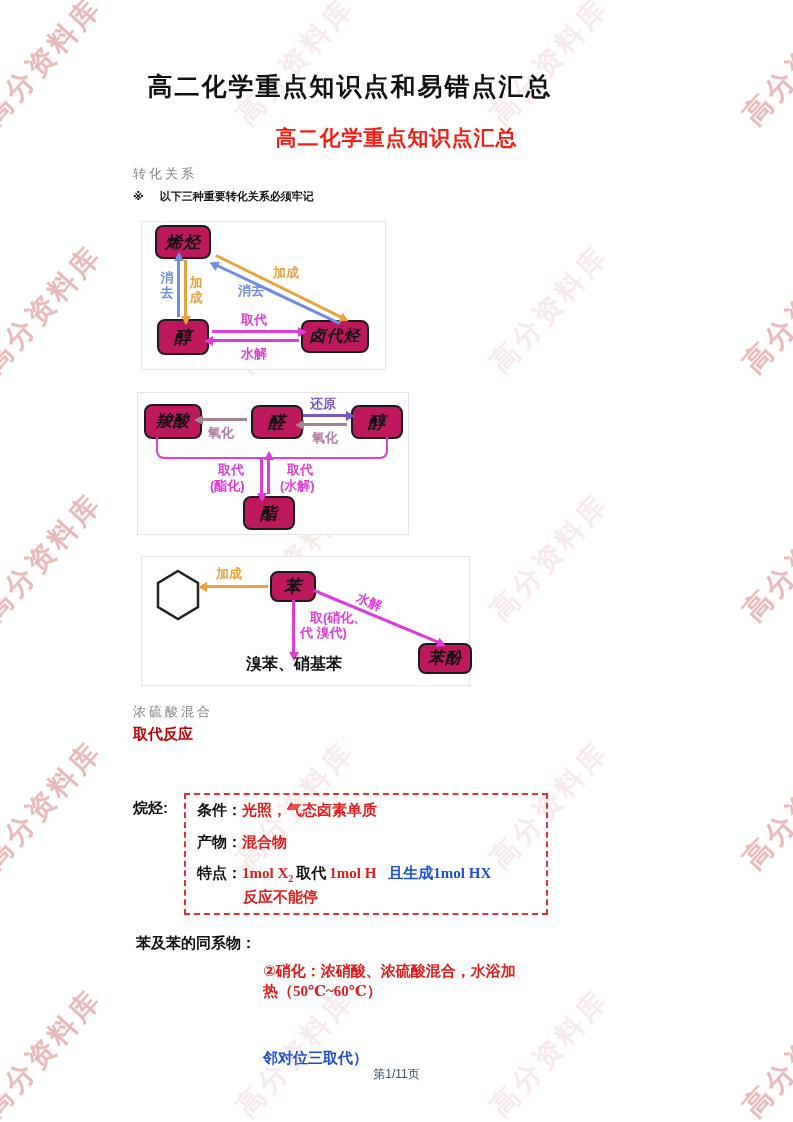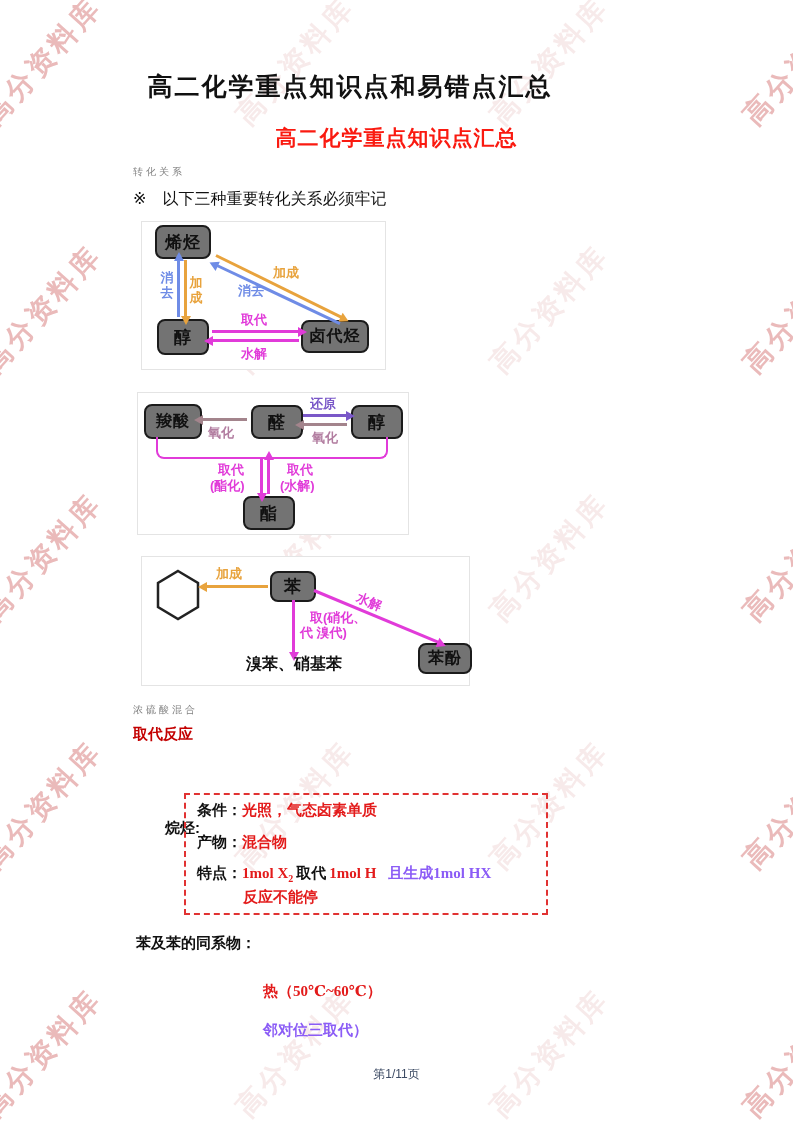--- a/index.html
+++ b/index.html
@@ -5,26 +5,26 @@
   html,body{margin:0;padding:0;background:#fff;}
   #page{position:relative;width:793px;height:1122px;background:#fff;overflow:hidden;
         font-family:"Liberation Sans","DejaVu Sans",sans-serif;color:#111;}
   .abs{position:absolute;}
   .wm{position:absolute;font-size:28px;font-weight:bold;white-space:nowrap;
       transform:rotate(-48deg);transform-origin:0 0;pointer-events:none;letter-spacing:4px;}
   .wm.strong{color:rgba(214,118,118,0.50);}
   .wm.faint{color:rgba(216,148,148,0.20);}
   .title{left:0;top:70px;width:700px;text-align:center;font-size:25px;font-weight:bold;letter-spacing:2px;}
   .subtitle{left:0;top:124px;width:793px;text-align:center;font-size:21px;font-weight:bold;color:#fa1a10;letter-spacing:1px;}
-  .graylbl{font-size:10px;color:#848484;letter-spacing:3px;}
-  .note{font-size:16px;font-weight:normal;}
+  .graylbl{font-size:13px;color:#848484;letter-spacing:3px;}
+  .note{font-size:11px;font-weight:bold;}
   .dia{position:absolute;border:1px solid #e4e4e4;background:#fff;}
   .node{position:absolute;display:flex;align-items:center;justify-content:center;
-        border:2.5px solid #1b1b1b;border-radius:8px;background:#737373;
-        font-weight:bold;font-size:16px;letter-spacing:1px;}
+        border:2.5px solid #1b1b1b;border-radius:8px;background:#be185d;
+        font-weight:bold;font-size:16px;letter-spacing:1px;font-style:italic;}
   .arrow{position:absolute;height:3px;transform-origin:0 50%;}
   .arrow.v{width:3px;height:auto;}
   .ah-r::after{content:"";position:absolute;right:-8px;top:50%;transform:translateY(-50%);
     border-left:9px solid;border-top:5.5px solid transparent;border-bottom:5.5px solid transparent;}
   .ah-l::before{content:"";position:absolute;left:-8px;top:50%;transform:translateY(-50%);
     border-right:9px solid;border-top:5.5px solid transparent;border-bottom:5.5px solid transparent;}
   .ah-u::before{content:"";position:absolute;top:-8px;left:50%;transform:translateX(-50%);
     border-bottom:9px solid;border-left:5.5px solid transparent;border-right:5.5px solid transparent;}
   .ah-d::after{content:"";position:absolute;bottom:-8px;left:50%;transform:translateX(-50%);
     border-top:9px solid;border-left:5.5px solid transparent;border-right:5.5px solid transparent;}
@@ -37,21 +37,21 @@
   .lbl.blue{color:#6f8ce6;}
   .lbl.orange{color:#e8a33d;}
   .lbl.mag{color:#e13bd9;}
   .lbl.purple{color:#7a58c8;}
   .lbl.mauve{color:#b27da0;}
   .stack{line-height:15px;text-align:center;width:14px;}
   .bracket{position:absolute;border-left:2.5px solid #e13bd9;border-right:2.5px solid #e13bd9;
            border-bottom:2.5px solid #e13bd9;border-radius:0 0 8px 8px;}
   .body-b{font-size:15px;font-weight:bold;color:#111;}
   .red-b{color:#e31b1b;font-weight:bold;}
-  .blue-b{color:#8b5cf6;font-weight:bold;}
+  .blue-b{color:#1d4ed8;font-weight:bold;margin-top:28px;}
   .serif{font-family:"Liberation Serif","DejaVu Serif",serif;}
   .dashed{position:absolute;border:2px dashed #e13232;background:transparent;}
   .row{position:absolute;font-size:15px;white-space:nowrap;}
   sub{font-size:10px;}
   .footer{left:0;top:1066px;width:793px;text-align:center;font-size:12px;color:#3c4a63;}
 </style>
 </head>
 <body>
 
 <div id="page">
@@ -153,34 +153,35 @@
     <div class="lbl mag" style="left:158px;top:67px;">代 溴代)</div>
     <div class="abs" style="left:104px;top:97px;font-size:16px;font-weight:bold;white-space:nowrap;">溴苯、硝基苯</div>
 
     <div class="arrow c-mag ah-r" style="left:172px;top:32px;width:135px;transform:rotate(22.6deg);"></div>
     <div class="lbl mag" style="left:214px;top:36px;transform:rotate(22.6deg);">水解</div>
   </div>
 
   <div class="abs graylbl" style="left:133px;top:703px;">浓硫酸混合</div>
   <div class="abs" style="left:133px;top:725px;font-size:15px;font-weight:bold;color:#c30000;">取代反应</div>
 
-  <div class="abs body-b" style="left:133px;top:819px;margin-left:32px;">烷烃:</div>
+  <div class="abs body-b" style="left:133px;top:799px;">烷烃:</div>
   <div class="dashed" style="left:184px;top:793px;width:360px;height:118px;"></div>
   <div class="row" style="left:197px;top:801px;">
     <span class="body-b">条件：</span><span class="red-b">光照，气态卤素单质</span>
   </div>
   <div class="row" style="left:197px;top:833px;">
     <span class="body-b">产物：</span><span class="red-b">混合物</span>
   </div>
   <div class="row" style="left:197px;top:864px;">
     <span class="body-b">特点：</span><span class="red-b serif"><span>1mol X</span><sub>2</sub></span><span class="body-b" style="margin:0 3px;">取代</span><span class="red-b serif">1mol H</span><span style="display:inline-block;width:12px;"></span><span class="blue-b">且生成</span><span class="blue-b serif">1mol HX</span>
   </div>
   <div class="row red-b" style="left:243px;top:888px;">反应不能停</div>
 
   <div class="abs body-b" style="left:136px;top:934px;">苯及苯的同系物：</div>
+  <div class="row red-b" style="left:263px;top:962px;">②硝化：浓硝酸、浓硫酸混合，水浴加</div>
   <div class="row" style="left:263px;top:982px;">
     <span class="red-b">热</span><span class="red-b serif">（50℃~60℃）</span>
   </div>
   <div class="row blue-b" style="left:263px;top:1021px;">邻对位三取代）</div>
 
   <div class="abs footer">第1/11页</div>
 
 </div>
 
 </body></html>

